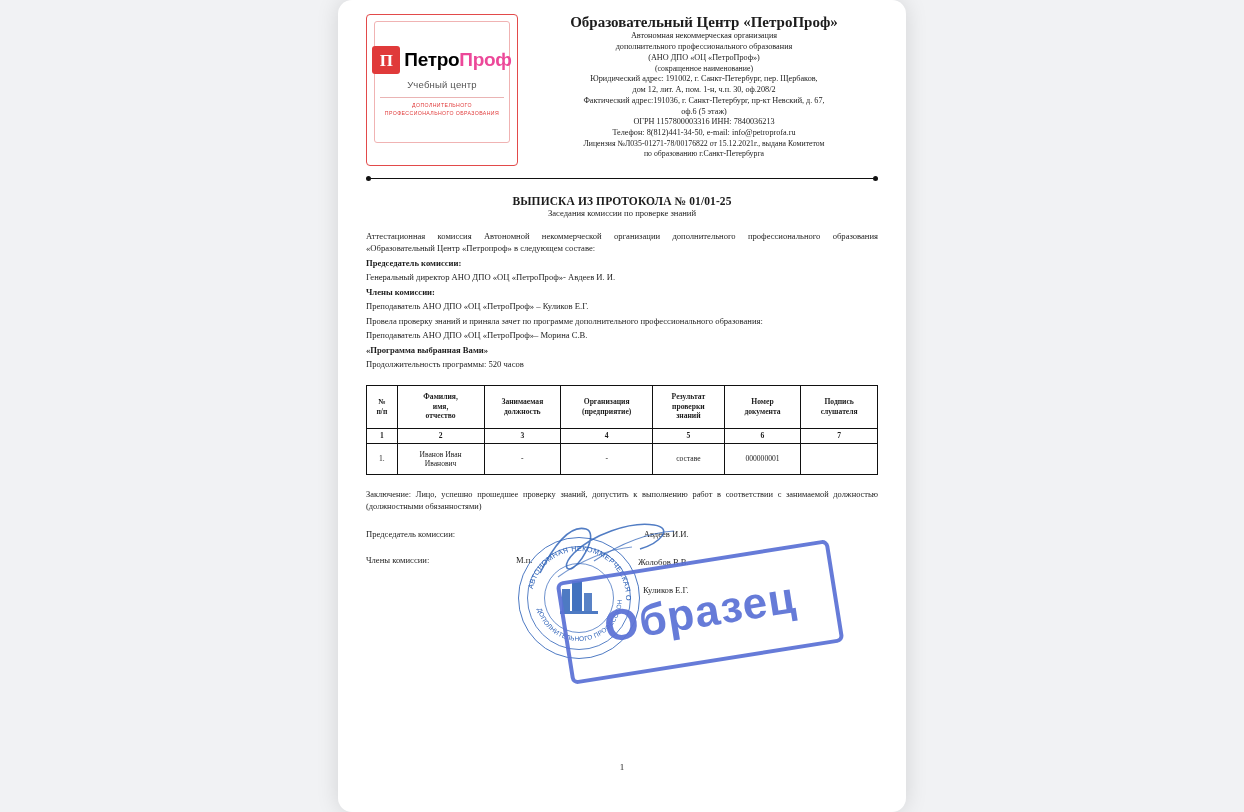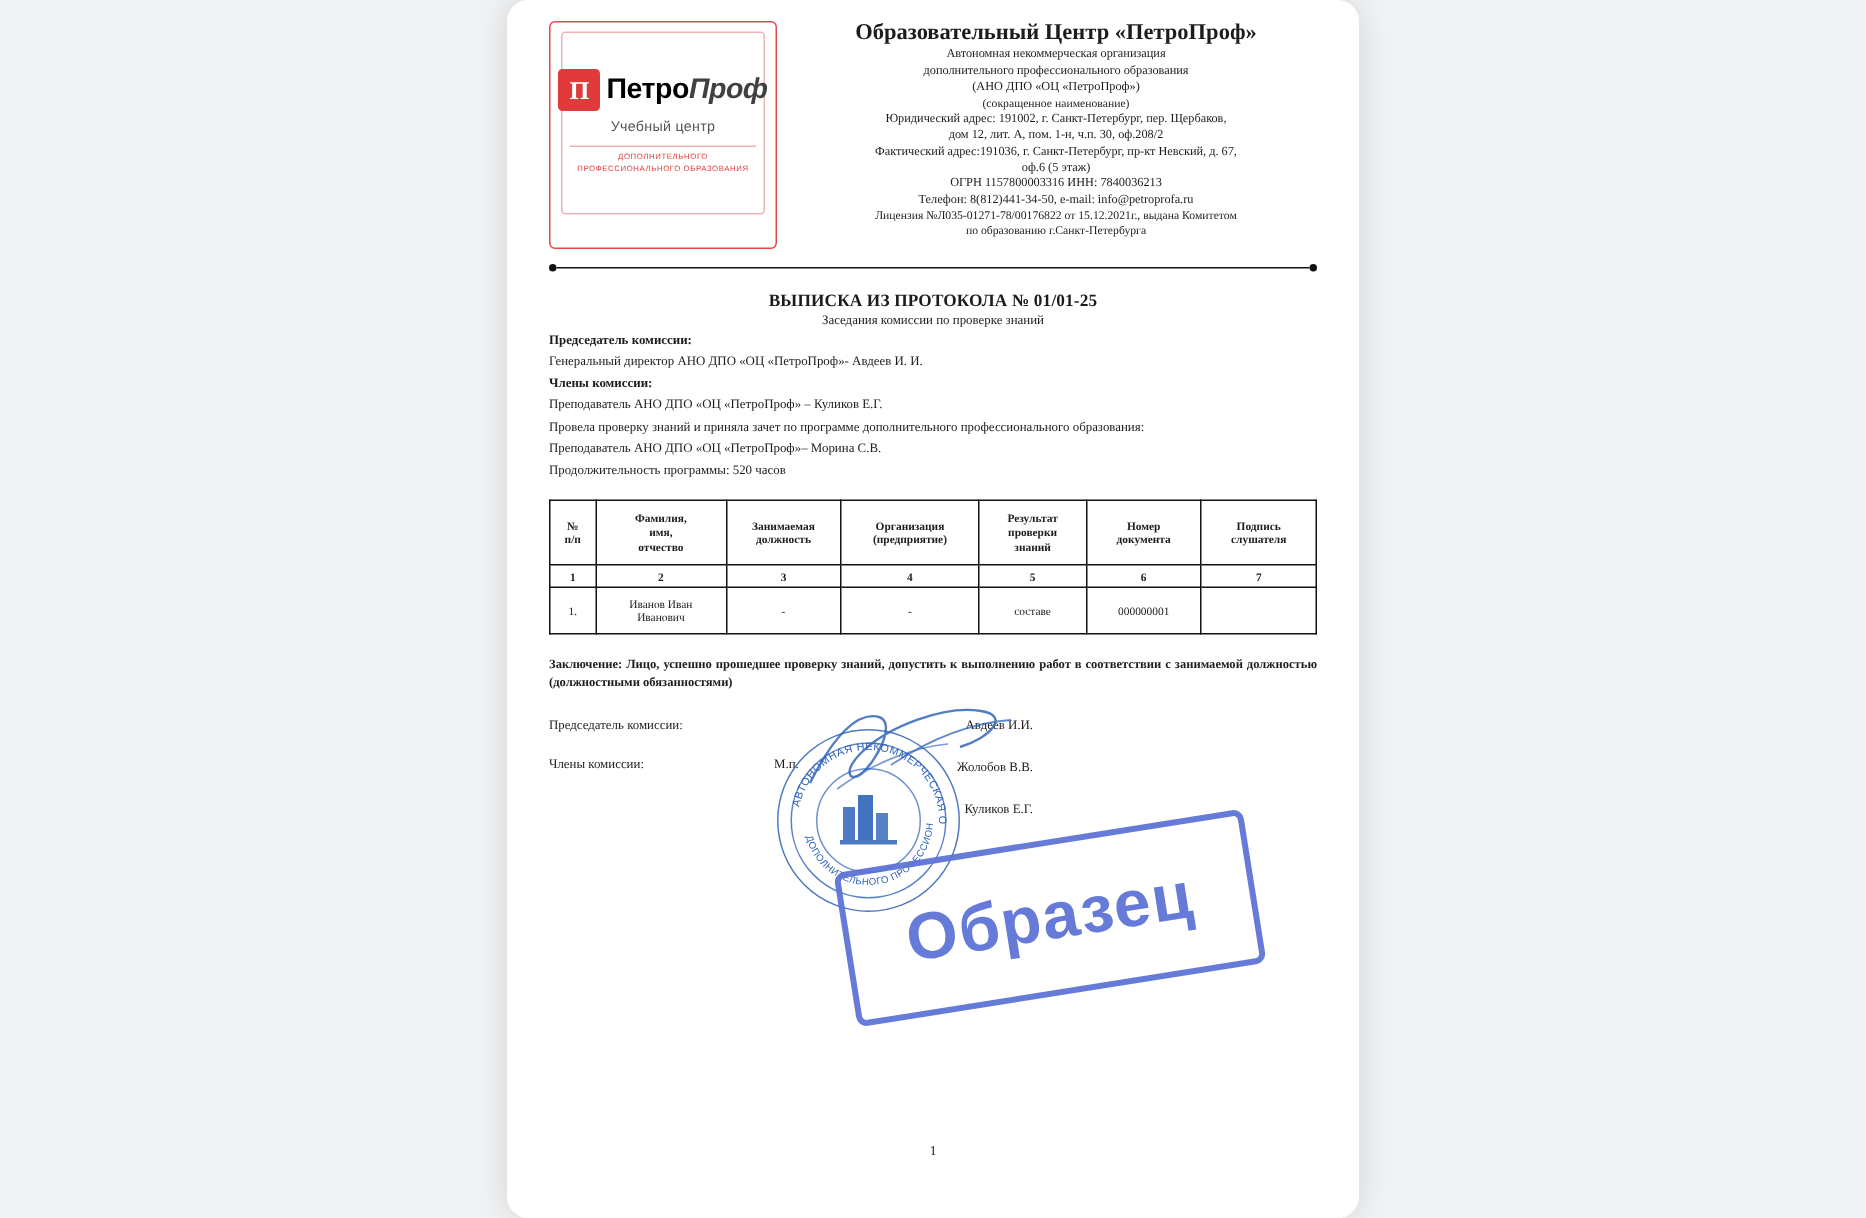--- a/index.html
+++ b/index.html
@@ -92,21 +92,21 @@
     justify-content: center;
     line-height: 1;
   }
   .logo-word {
     font-family: "Liberation Sans", sans-serif;
     font-size: 19px;
     font-weight: bold;
     letter-spacing: -0.3px;
   }
   .logo-word .red { color: #000000; }
-  .logo-word .dark { color: #404040; font-style: italic; }
+  .logo-word .dark { color: #ec4899; }
   .logo-sub {
     font-family: "Liberation Sans", sans-serif;
     font-size: 9.5px;
     color: #555;
     margin-top: 5px;
     letter-spacing: 0.2px;
   }
   .logo-rule {
     width: 92%;
     height: 1px;
@@ -216,21 +216,20 @@
   }
   table.reg td.data {
     height: 26px;
   }
 
   .concl {
     margin-top: 14px;
     font-size: 8.4px;
     line-height: 1.45;
     text-align: justify;
-    font-weight: bold;
   }
 
   
   .sig-area {
     margin-top: 16px;
     position: relative;
     height: 120px;
   }
   .sig-row {
     display: flex;
@@ -385,27 +384,29 @@
     <div class="divider">
       <span class="dot"></span>
       <span class="bar"></span>
       <span class="dot"></span>
     </div>
 
     <div class="doc-title">ВЫПИСКА ИЗ ПРОТОКОЛА № 01/01-25</div>
     <div class="doc-subtitle">Заседания комиссии по проверке знаний</div>
 
 
+    <div class="para">Аттестационная комиссия Автономной некоммерческой организации дополнительного профессионального образования «Образовательный Центр «Петропроф» в следующем составе:</div>
 
     <div class="para tight b">Председатель комиссии:</div>
     <div class="para tight">Генеральный директор АНО ДПО «ОЦ «ПетроПроф»- Авдеев И. И.</div>
     <div class="para tight b">Члены комиссии:</div>
     <div class="para tight">Преподаватель АНО ДПО «ОЦ «ПетроПроф» – Куликов Е.Г.</div>
     <div class="para tight">Провела проверку знаний и приняла зачет по программе дополнительного профессионального образования:</div>
     <div class="para tight">Преподаватель АНО ДПО «ОЦ «ПетроПроф»– Морина С.В.</div>
+    <div class="para tight b">«Программа выбранная Вами»</div>
     <div class="para tight">Продолжительность программы: 520 часов</div>
 
     <table class="reg">
       <thead>
         <tr>
           <th style="width:6%">
             <div>№</div>
             <div>п/п</div>
           </th>
           <th style="width:17%">

